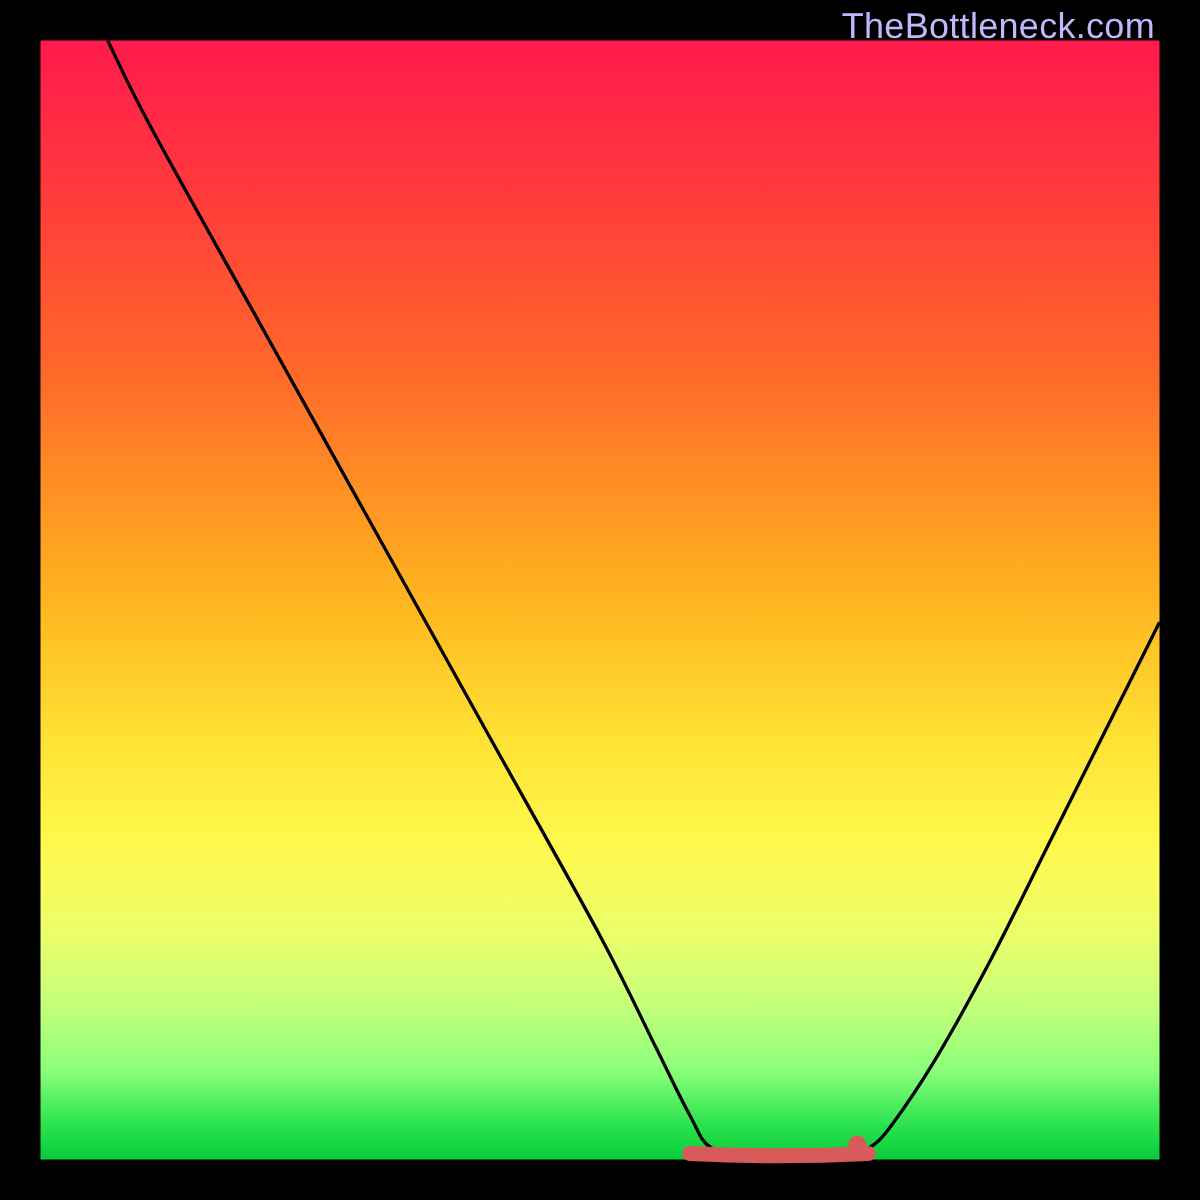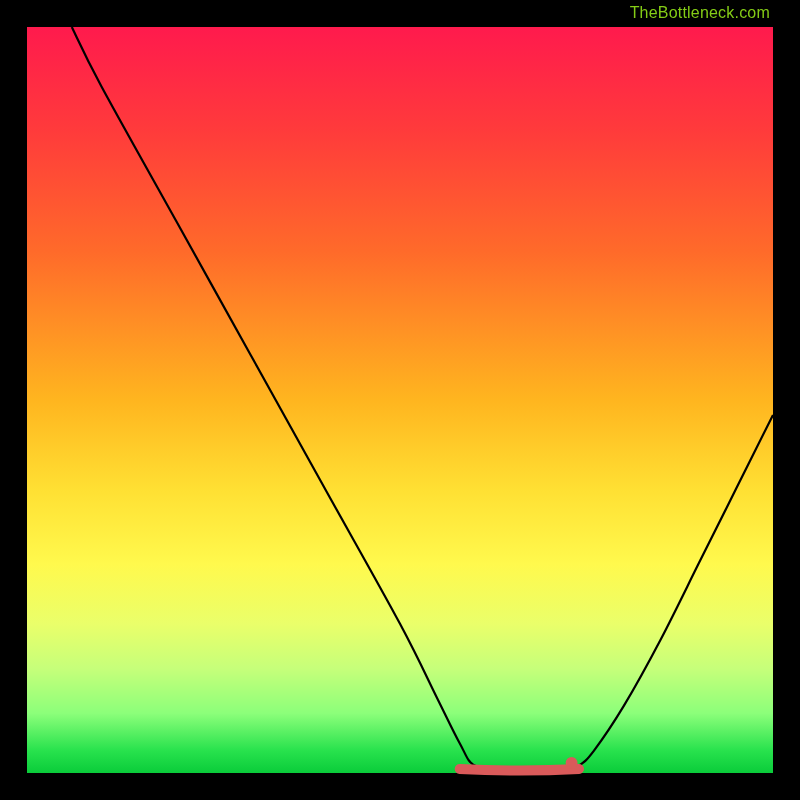--- a/index.html
+++ b/index.html
@@ -35,22 +35,22 @@
       #c6ff7a 86%,
       #8cff7a 92%,
       #28e24d 97%,
       #0acc3a 100%
     );
   }
   .attribution {
     position: absolute;
     top: 4px;
     right: 30px;
-    color: #84cc16;
-    font-size: 16px;
+    color: #c4b5fd;
+    font-size: 24px;
     font-weight: 500;
     letter-spacing: 0.2px;
     user-select: none;
   }
   svg.curve {
     position: absolute;
     left: 0;
     top: 0;
     width: 746px;
     height: 746px;

